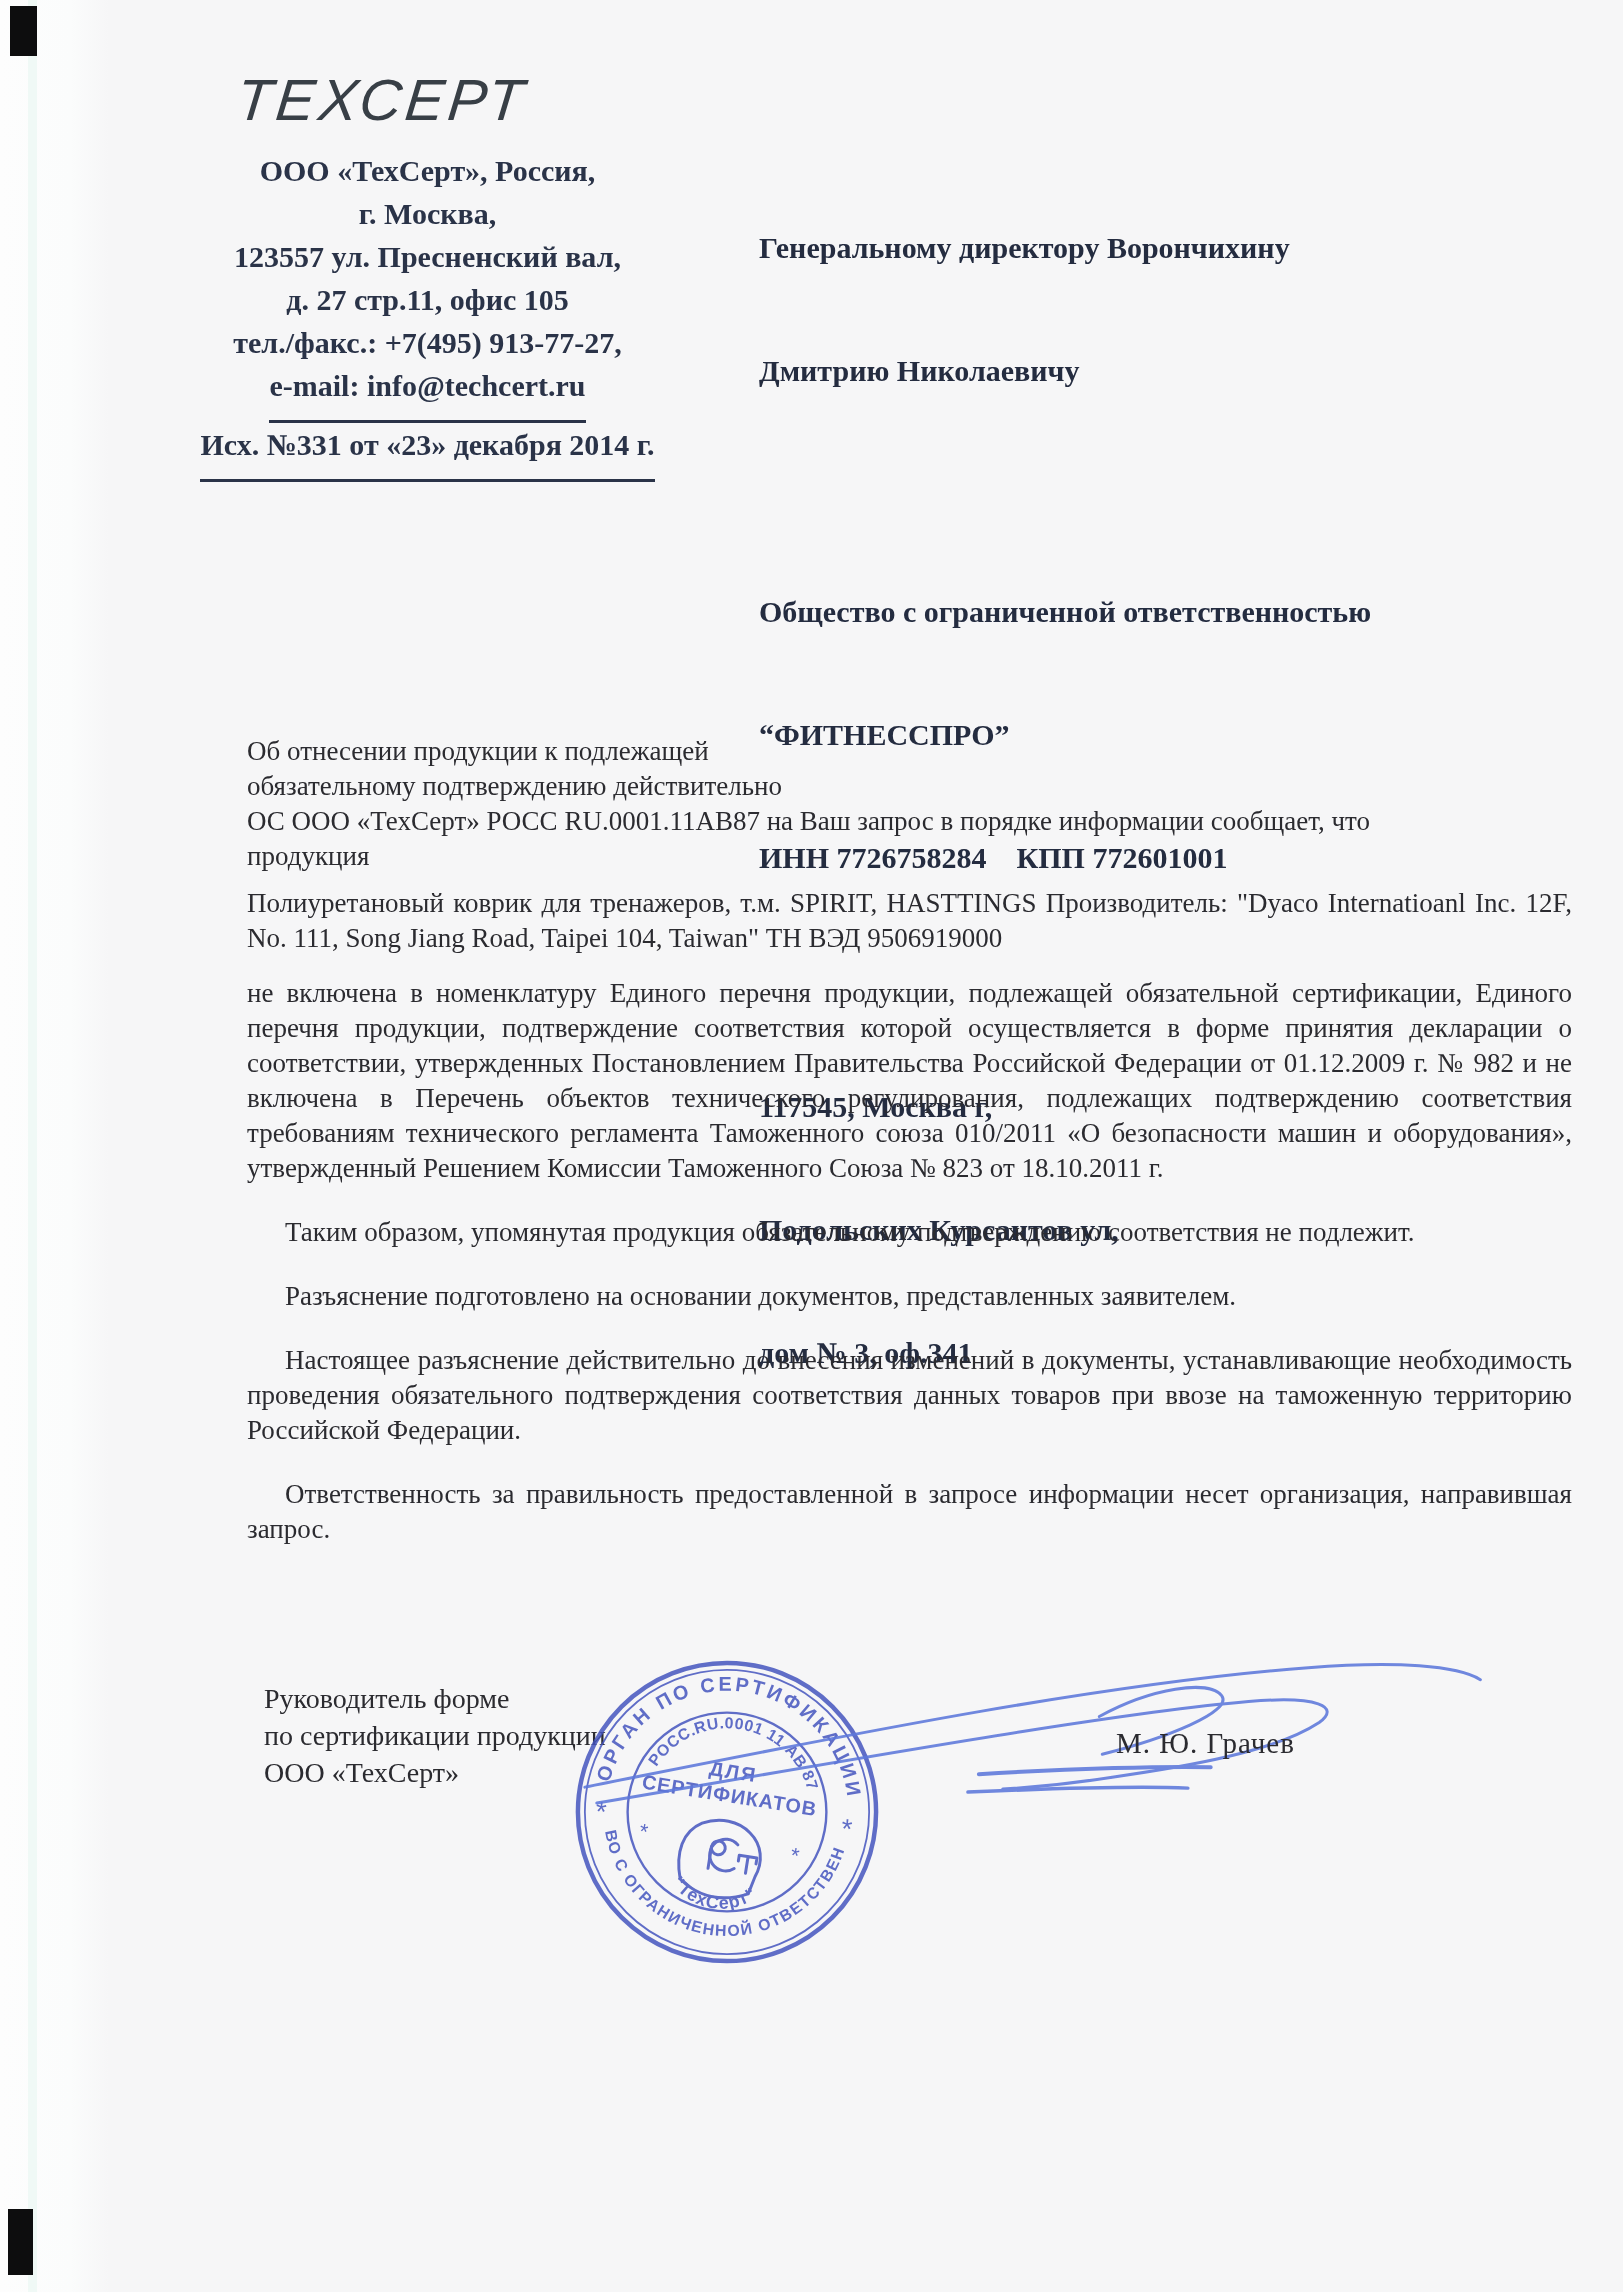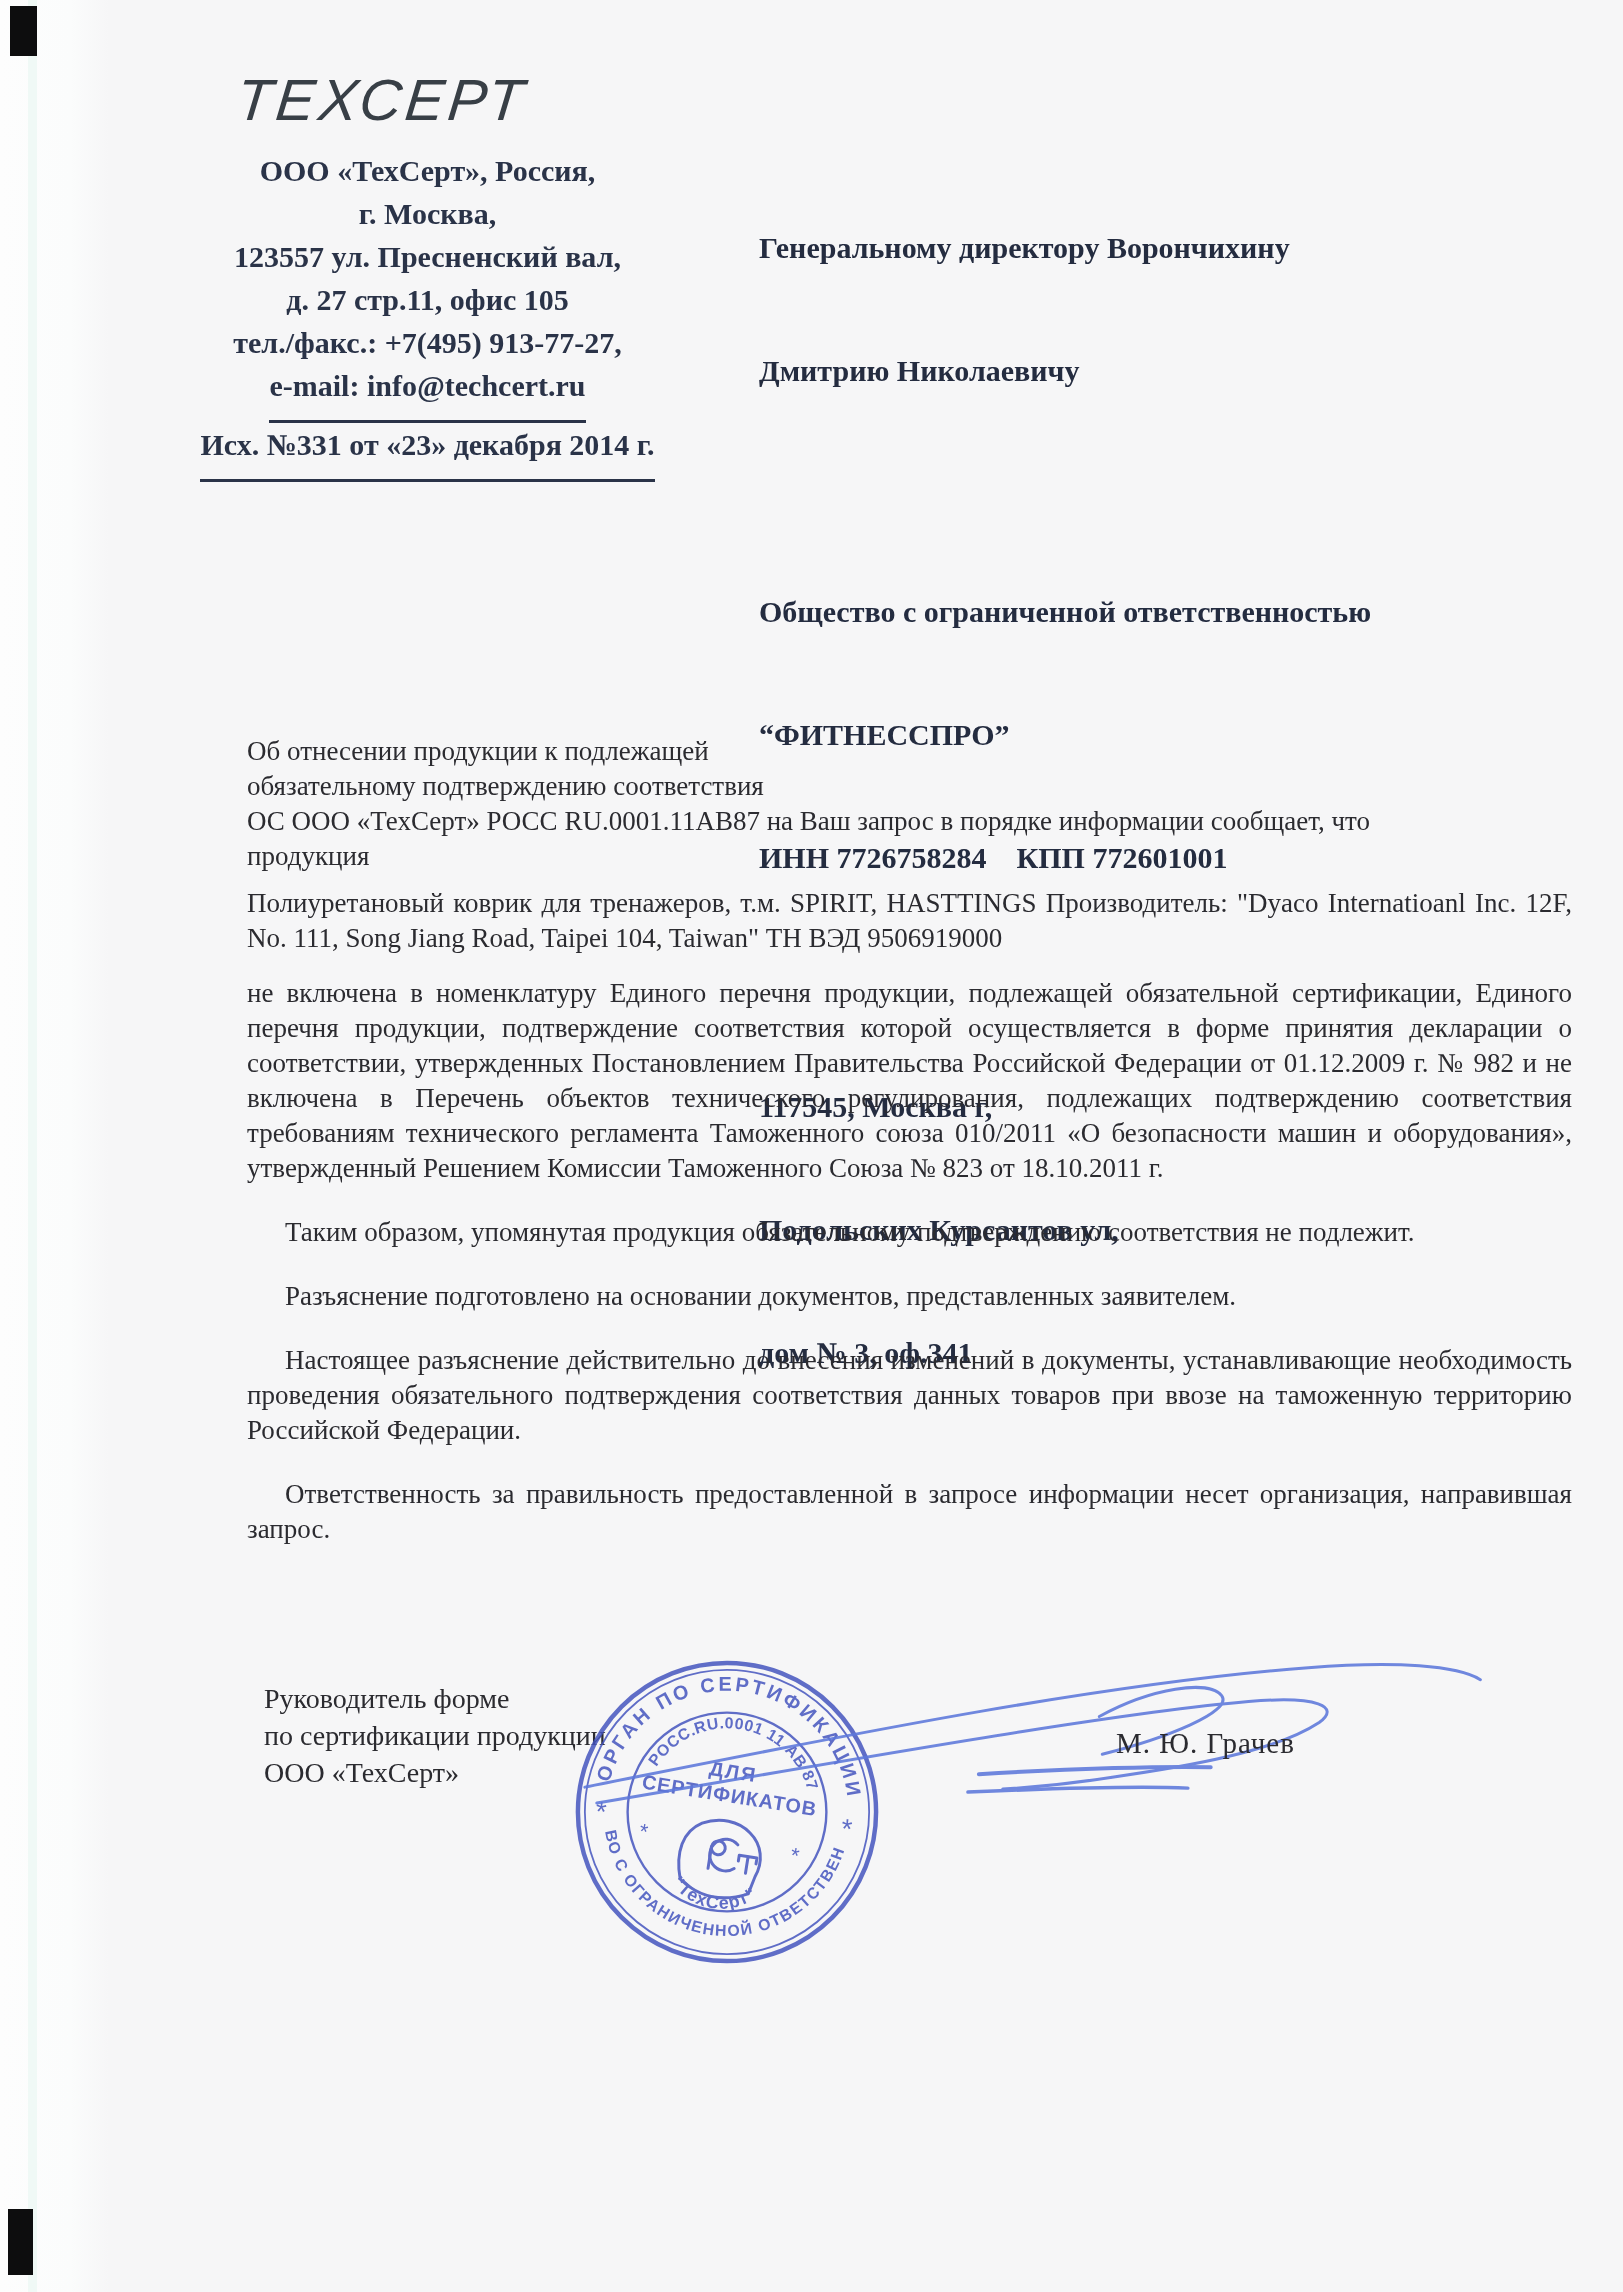--- a/index.html
+++ b/index.html
@@ -95,21 +95,21 @@
     <div class="rc-block3">
       <div>117545, Москва г,</div>
       <div>Подольских Курсантов ул,</div>
       <div>дом № 3, оф.341</div>
     </div>
   </div>
 
   <div class="body-text">
     <div class="subject">
       <div>Об отнесении продукции к подлежащей</div>
-      <div>обязательному подтверждению соответствия</div>
+      <div>обязательному подтверждению действительно</div>
       <div>ОС ООО «ТехСерт» РОСС RU.0001.11АВ87 на Ваш запрос в порядке информации сообщает, что</div>
       <div>продукция</div>
     </div>
     <div class="p-product">Полиуретановый коврик для тренажеров, т.м. SPIRIT, HASTTINGS Производитель: "Dyaco Internatioanl Inc. 12F, No. 111, Song Jiang Road, Taipei 104, Taiwan"  ТН ВЭД 9506919000</div>
     <div class="p-main">не включена в номенклатуру Единого перечня продукции, подлежащей обязательной сертификации, Единого перечня продукции, подтверждение соответствия которой осуществляется в форме принятия декларации о соответствии, утвержденных Постановлением Правительства Российской Федерации от 01.12.2009 г. № 982 и не включена в Перечень объектов технического регулирования, подлежащих подтверждению соответствия требованиям технического регламента Таможенного союза 010/2011 «О безопасности машин и оборудования», утвержденный Решением Комиссии Таможенного Союза № 823 от 18.10.2011 г.</div>
     <div class="p-ind">Таким образом, упомянутая продукция обязательному подтверждению соответствия не подлежит.</div>
     <div class="p-ind">Разъяснение подготовлено на основании документов, представленных заявителем.</div>
     <div class="p-ind">Настоящее разъяснение действительно до внесения изменений в документы, устанавливающие необходимость проведения обязательного подтверждения соответствия данных товаров при ввозе на таможенную территорию Российской Федерации.</div>
     <div class="p-ind">Ответственность за правильность предоставленной в запросе информации несет организация, направившая запрос.</div>
   </div>

